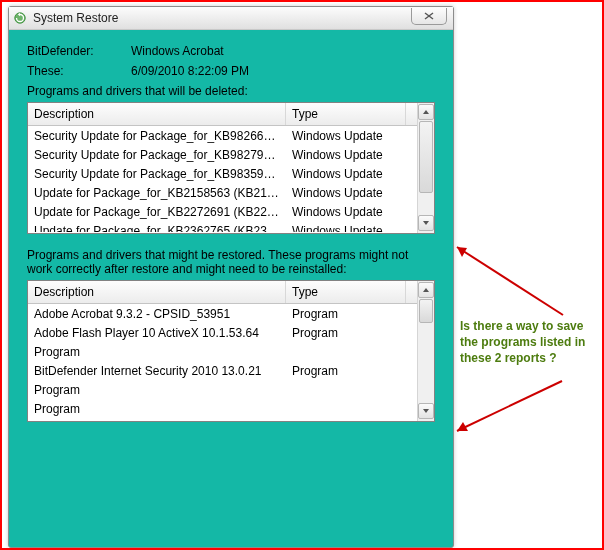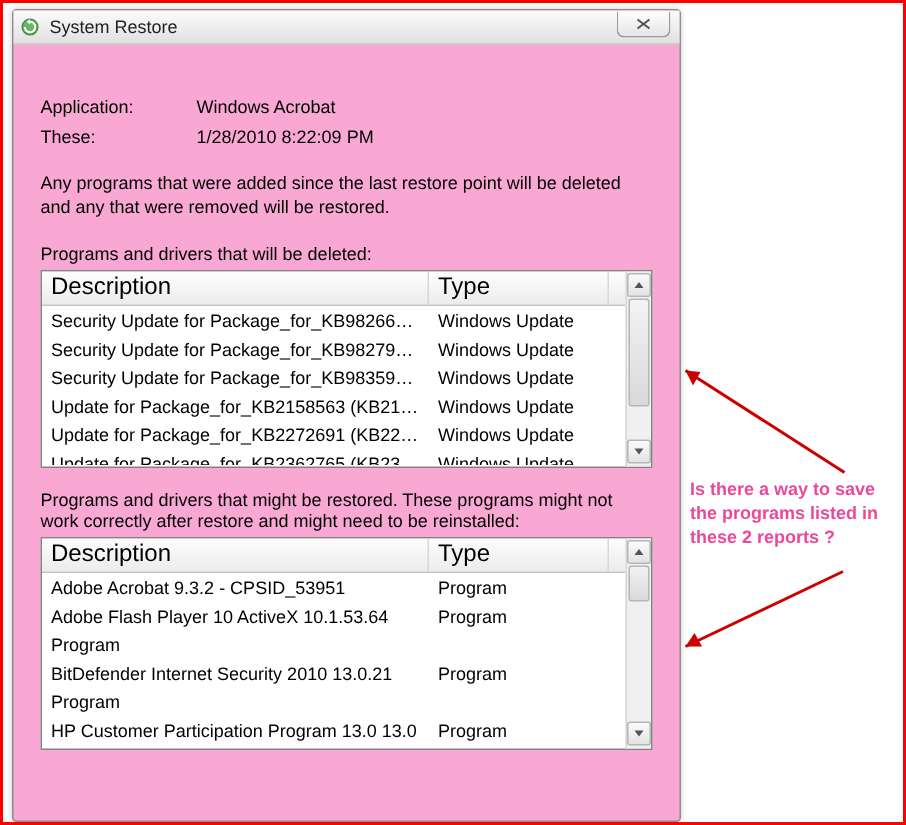--- a/index.html
+++ b/index.html
@@ -17,27 +17,26 @@
     border: 2px solid #ff0000;
     box-sizing: border-box;
     overflow: hidden;
   }
   .window {
     position: absolute;
     left: 6px;
     top: 4px;
     width: 444px;
     height: 540px;
-    background: #f9a8d4;
+    background: #14b8a6;
     border: 1px solid #8c8c8c;
     border-radius: 3px;
     box-shadow: 0 0 4px rgba(0,0,0,0.2);
     display: flex;
     flex-direction: column;
-    gap: 20px;
   }
   .titlebar {
     height: 22px;
     background: linear-gradient(#fcfcfc, #e0e0e0);
     border-bottom: 1px solid #c8c8c8;
     display: flex;
     align-items: center;
     padding: 0 4px;
     position: relative;
   }
@@ -88,21 +87,21 @@
   }
   .gridhead {
     display: flex;
     background: linear-gradient(#fdfdfd, #ececec);
     border-bottom: 1px solid #c4c4c4;
     height: 22px;
     align-items: center;
   }
   .gridhead .col {
     padding: 0 6px;
-    font-size: 16px;
+    font-size: 12px;
     height: 100%;
     display: flex;
     align-items: center;
     border-right: 1px solid #d8d8d8;
     box-sizing: border-box;
   }
   .gridbody {
     max-height: 106px;
     overflow: hidden;
   }
@@ -159,21 +158,21 @@
     cursor: pointer;
   }
   .annotation {
     position: absolute;
     right: 4px;
     top: 316px;
     width: 138px;
     font-family: Arial, sans-serif;
     font-weight: bold;
     font-size: 12px;
-    color: #ec4899;
+    color: #4d7c0f;
     line-height: 1.35;
   }
   .arrows {
     position: absolute;
     left: 0; top: 0;
     pointer-events: none;
   }
 </style>
 </head>
 <body>
@@ -202,28 +201,27 @@
       <div class="winbtn">
         <svg width="10" height="8">
           <line x1="1" y1="1" x2="9" y2="7" stroke="#555" stroke-width="1.4"></line>
           <line x1="9" y1="1" x2="1" y2="7" stroke="#555" stroke-width="1.4"></line>
         </svg>
       </div>
     </div>
 
     <div class="content">
       <div class="row">
-        <div class="label">Application:</div>
+        <div class="label">BitDefender:</div>
         <div>Windows Acrobat</div>
       </div>
       <div class="row">
         <div class="label">These:</div>
-        <div>1/28/2010 8:22:09 PM</div>
-      </div>
-      <div class="explain">Any programs that were added since the last restore point will be deleted and any that were removed will be restored.</div>
+        <div>6/09/2010 8:22:09 PM</div>
+      </div>
 
       <div class="section-label">Programs and drivers that will be deleted:</div>
       <div class="gridwrap" style="height:130px;">
         <div class="gridinner">
           <div class="gridhead">
             <div class="col c-desc">Description</div>
             <div class="col c-type">Type</div>
           </div>
           <div class="gridbody" id="deleted-body">
               <div class="gridrow">
@@ -287,21 +285,20 @@
                 <div class="cell c-type">Program</div>
               </div>
               <div class="gridrow">
                 <div class="cell c-desc">BitDefender Internet Security 2010 13.0.21</div>
                 <div class="cell c-type">Program</div>
               </div>
               <div class="gridrow">
                 <div class="cell c-type">Program</div>
               </div>
               <div class="gridrow">
-                <div class="cell c-desc">HP Customer Participation Program 13.0 13.0</div>
                 <div class="cell c-type">Program</div>
               </div>
             </div>
         </div>
         <div class="scrolltrack">
           <div class="sbtn">
             <svg width="8" height="6">
                 <polygon points="4,1 7,5 1,5" fill="#555"></polygon>
               </svg>
           </div>

